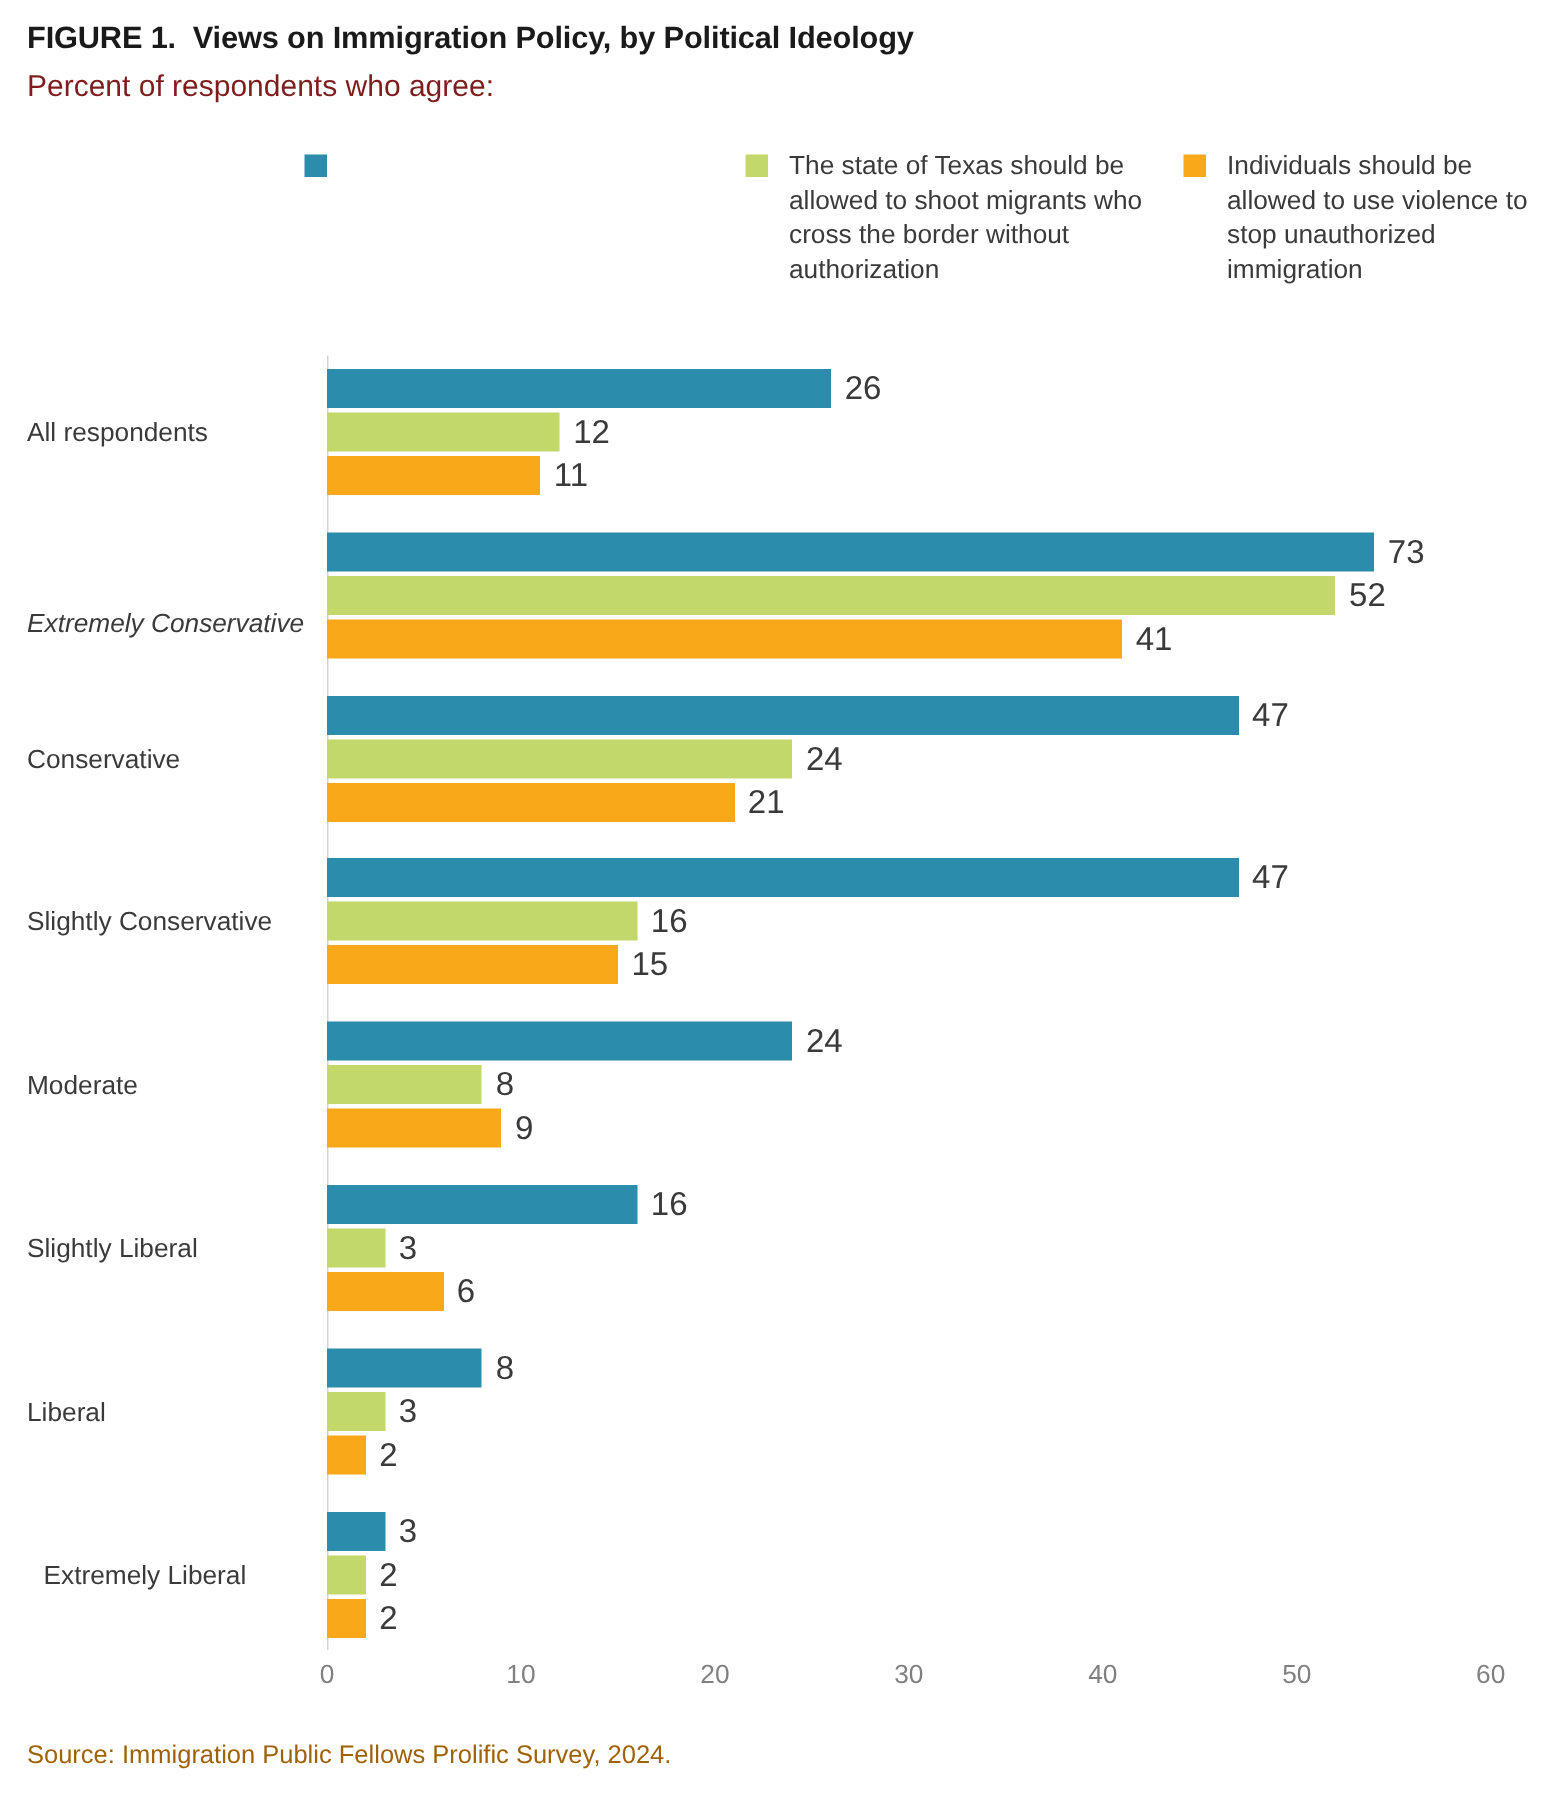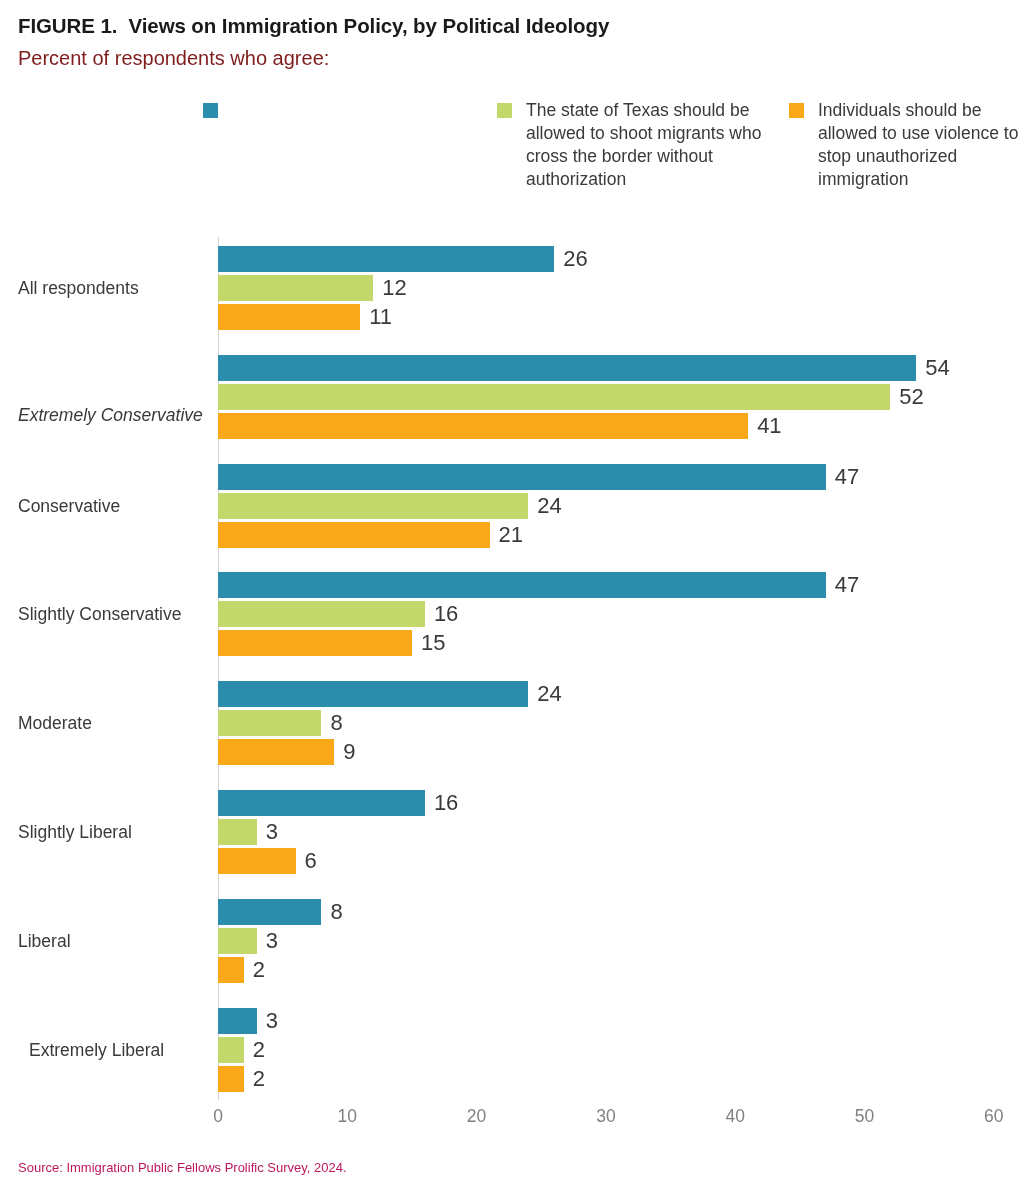--- a/index.html
+++ b/index.html
@@ -99,22 +99,22 @@
     color: #808080;
     text-align: center;
     width: 60px;
     margin-left: -30px;
   }
 
   
   #source-note {
     position: absolute;
     left: 18px; top: 1160px;
-    font-size: 13px;
-    color: #be185d;
+    font-size: 17px;
+    color: #a16207;
   }
 </style>
 </head>
 <body>
 
 <div id="figure-title">FIGURE 1.  Views on Immigration Policy, by Political Ideology</div>
 <div id="figure-subtitle">Percent of respondents who agree:</div>
 
 <div id="legend">
   <div class="legend-item" id="legend-item-0">
@@ -134,21 +134,21 @@
   <div id="axis-line"></div>
 <div class="cat-label" style="top: 277px;">All respondents</div>
     <div class="bar" style="left: 218px; top: 246px; width: 336.18px; background: rgb(43, 140, 171);"></div>
     <div class="bar-value" style="left: 563.18px; top: 246px;">26</div>
     <div class="bar" style="left: 218px; top: 275px; width: 155.16px; background: rgb(194, 216, 106);"></div>
     <div class="bar-value" style="left: 382.16px; top: 275px;">12</div>
     <div class="bar" style="left: 218px; top: 304px; width: 142.23px; background: rgb(249, 168, 26);"></div>
     <div class="bar-value" style="left: 369.23px; top: 304px;">11</div>
     <div class="cat-label" style="top: 404px; font-style: italic;">Extremely Conservative</div>
     <div class="bar" style="left: 218px; top: 354.8px; width: 698.22px; background: rgb(43, 140, 171);"></div>
-    <div class="bar-value" style="left: 925.22px; top: 354.8px;">54</div>
+    <div class="bar-value" style="left: 925.22px; top: 354.8px;">73</div>
     <div class="bar" style="left: 218px; top: 383.8px; width: 672.36px; background: rgb(194, 216, 106);"></div>
     <div class="bar-value" style="left: 899.36px; top: 383.8px;">52</div>
     <div class="bar" style="left: 218px; top: 412.8px; width: 530.13px; background: rgb(249, 168, 26);"></div>
     <div class="bar-value" style="left: 757.13px; top: 412.8px;">41</div>
     <div class="cat-label" style="top: 494.6px;">Conservative</div>
     <div class="bar" style="left: 218px; top: 463.6px; width: 607.71px; background: rgb(43, 140, 171);"></div>
     <div class="bar-value" style="left: 834.71px; top: 463.6px;">47</div>
     <div class="bar" style="left: 218px; top: 492.6px; width: 310.32px; background: rgb(194, 216, 106);"></div>
     <div class="bar-value" style="left: 537.32px; top: 492.6px;">24</div>
     <div class="bar" style="left: 218px; top: 521.6px; width: 271.53px; background: rgb(249, 168, 26);"></div>

